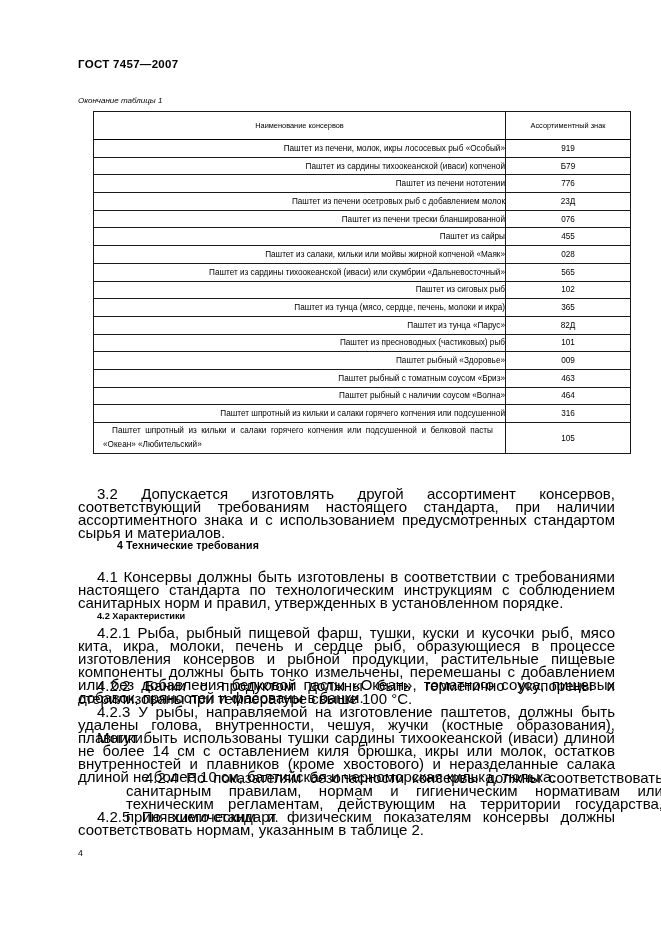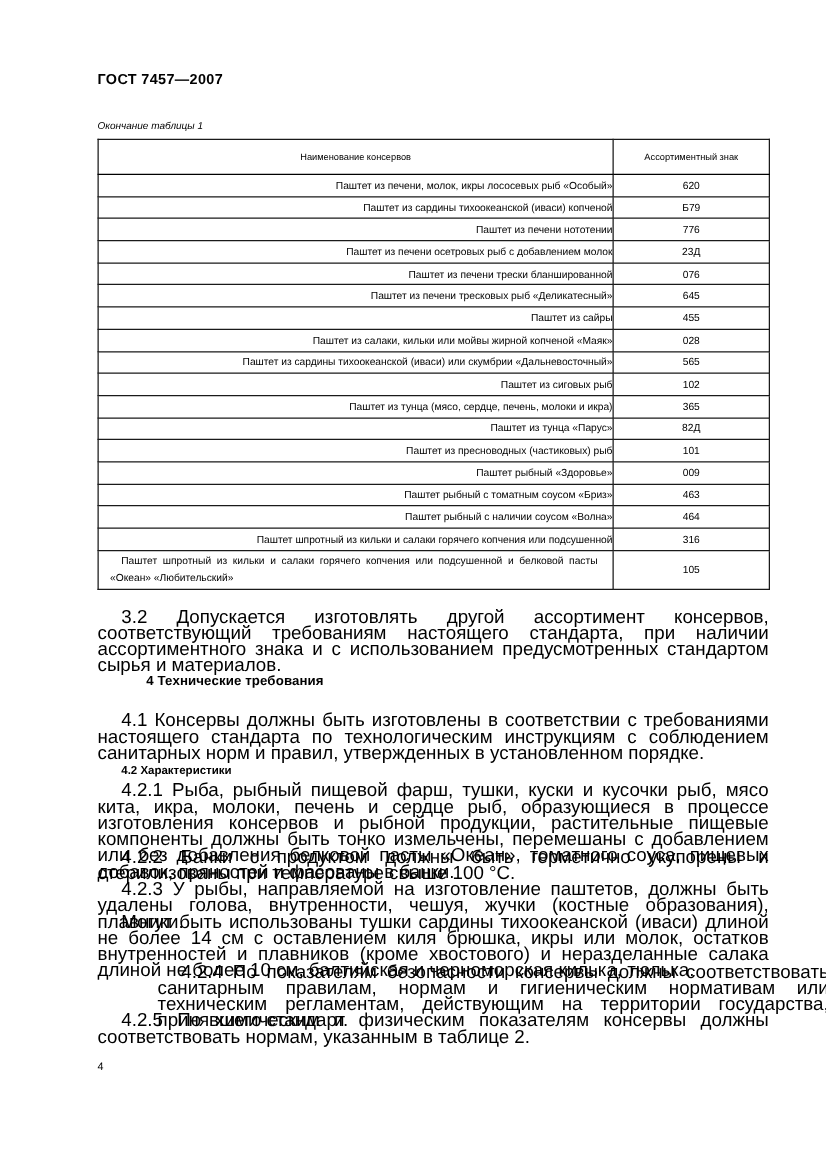--- a/index.html
+++ b/index.html
@@ -40,20 +40,21 @@
   .tbl-wrap {
     position: absolute;
     left: 78px;
     top: 111px;
     width: 537px;
   }
   table.main {
     border-collapse: collapse;
     width: 537px;
     table-layout: fixed;
+    margin-left: 15px;
   }
   table.main td, table.main th {
     border: 0.6px solid #1a1a1a;
     padding: 0;
     vertical-align: middle;
   }
   table.main {
     border: 1.1px solid #000;
   }
   th.col-name, th.col-mark {
@@ -141,41 +142,37 @@
       </colgroup>
       <thead>
         <tr>
           <th class="col-name">Наименование консервов</th>
           <th class="col-mark">Ассортиментный знак</th>
         </tr>
       </thead>
       <tbody id="tbody">
           <tr>
             <td class="cell-name">Паштет из печени, молок, икры лососевых рыб «Особый»</td>
-            <td class="cell-mark">620</td>
+            <td class="cell-mark">919</td>
           </tr>
           <tr>
             <td class="cell-name">Паштет из сардины тихоокеанской (иваси) копченой</td>
             <td class="cell-mark">Б79</td>
           </tr>
           <tr>
             <td class="cell-name">Паштет из печени нототении</td>
             <td class="cell-mark">776</td>
           </tr>
           <tr>
             <td class="cell-name">Паштет из печени осетровых рыб с добавлением молок</td>
             <td class="cell-mark">23Д</td>
           </tr>
           <tr>
             <td class="cell-name">Паштет из печени трески бланшированной</td>
             <td class="cell-mark">076</td>
-          </tr>
-          <tr>
-            <td class="cell-name">Паштет из печени тресковых рыб «Деликатесный»</td>
-            <td class="cell-mark">645</td>
           </tr>
           <tr>
             <td class="cell-name">Паштет из сайры</td>
             <td class="cell-mark">455</td>
           </tr>
           <tr>
             <td class="cell-name">Паштет из салаки, кильки или мойвы жирной копченой «Маяк»</td>
             <td class="cell-mark">028</td>
           </tr>
           <tr>

